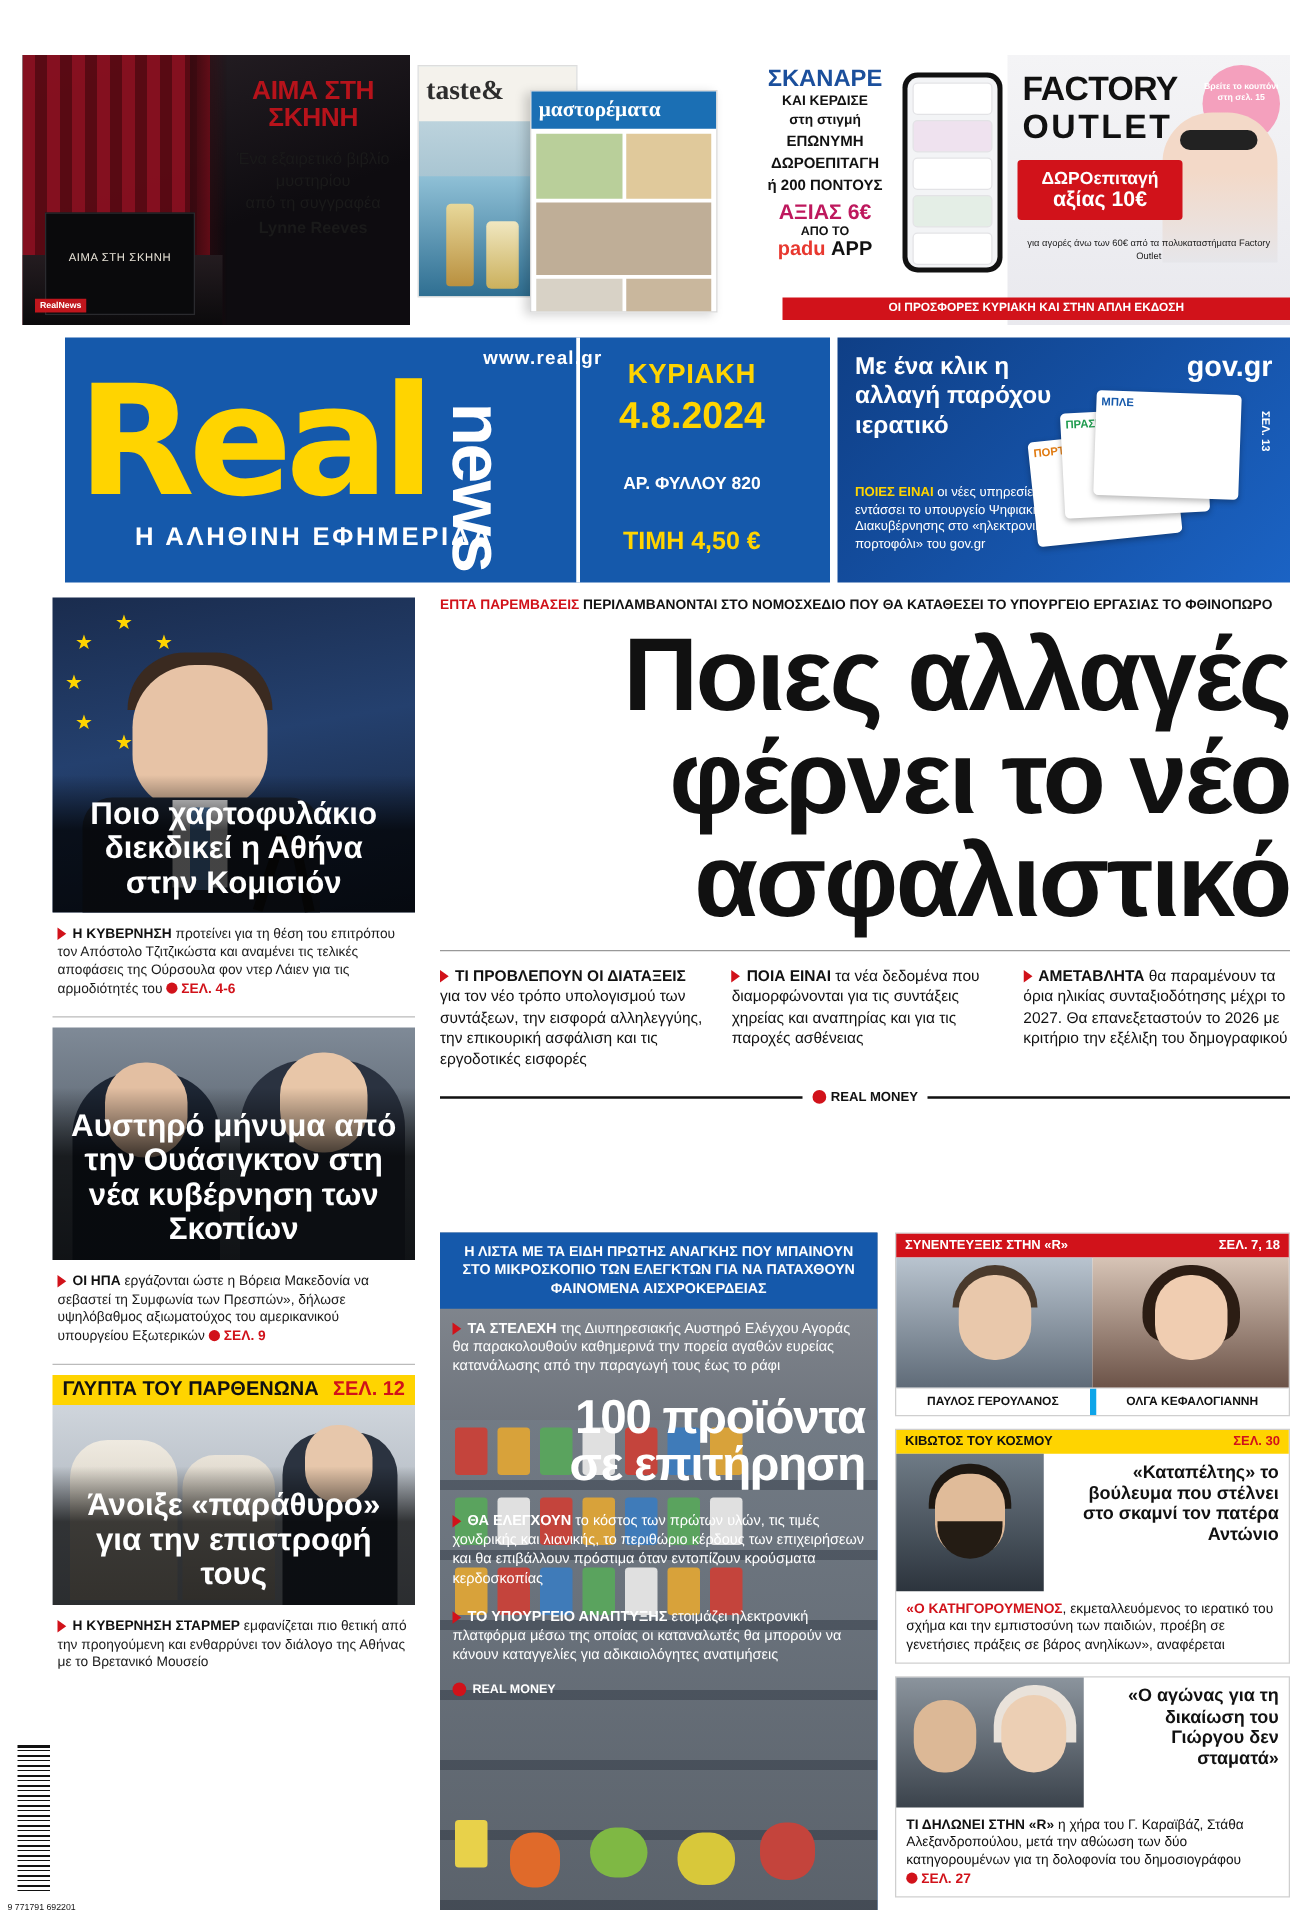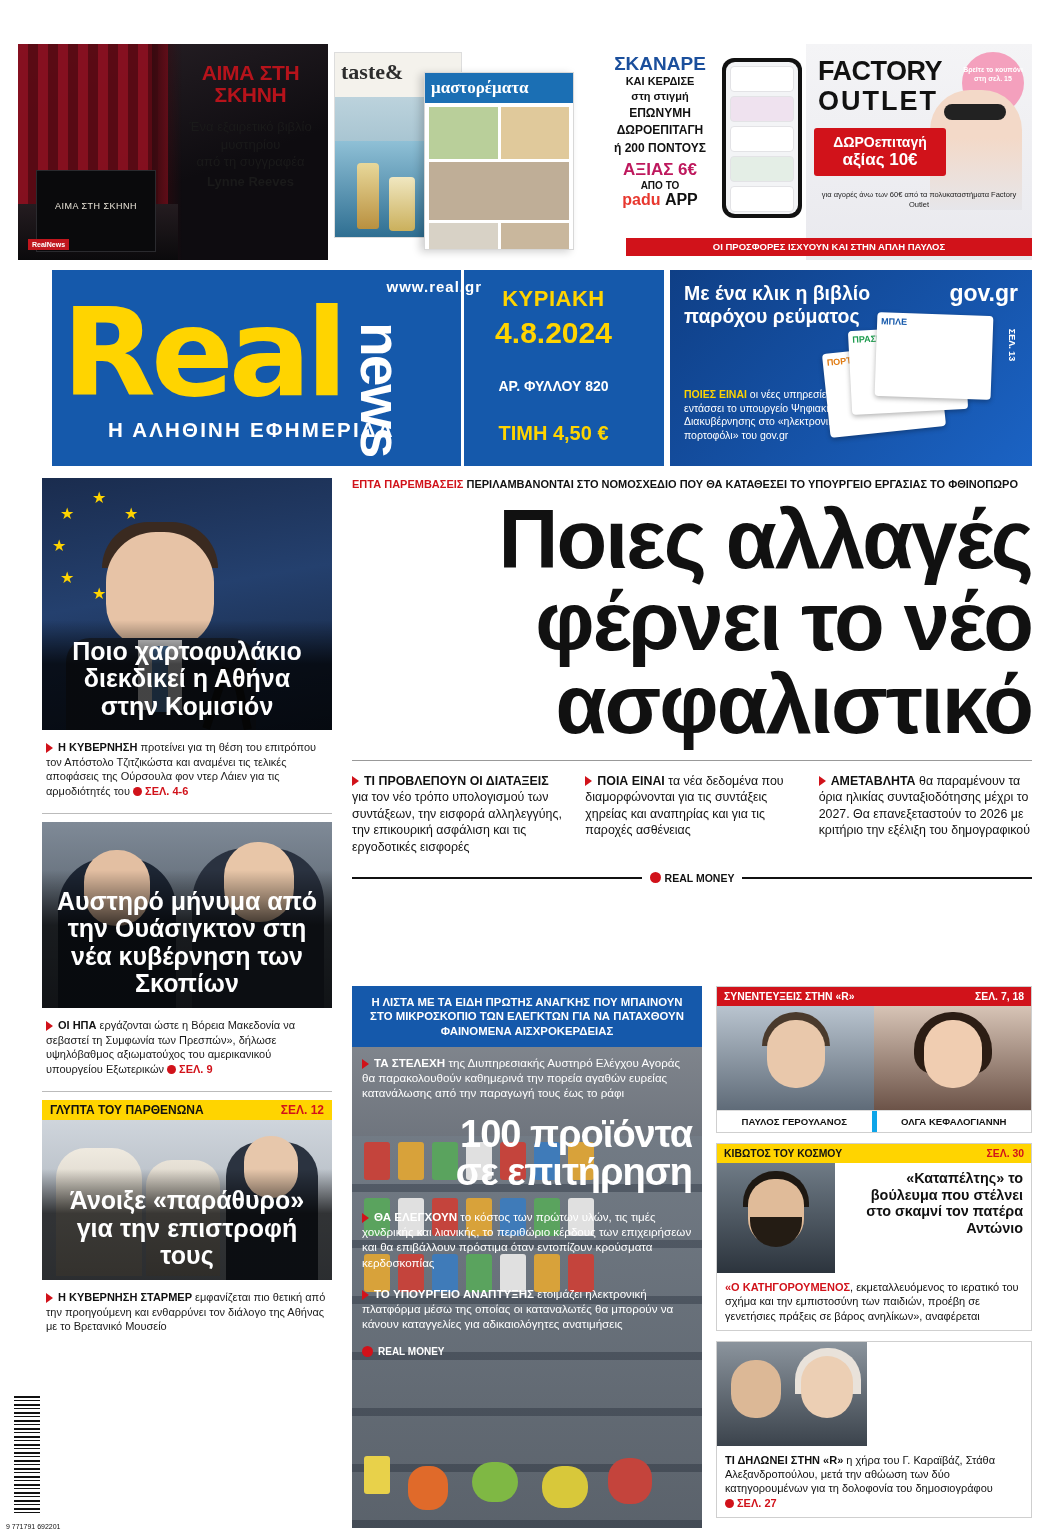--- a/index.html
+++ b/index.html
@@ -126,21 +126,21 @@
   .p2 .m1 { position:absolute; left:16px; top:36px; width:118px; height:150px; background:#1d2634; border-radius:50px 50px 0 0; }
   .p2 .m1f { position:absolute; left:42px; top:28px; width:66px; height:76px; background:#e3bfa2; border-radius:32px; }
   .p2 .m2 { position:absolute; left:150px; top:26px; width:132px; height:160px; background:#2a3240; border-radius:54px 54px 0 0; }
   .p2 .m2f { position:absolute; left:182px; top:20px; width:70px; height:80px; background:#e8c6a8; border-radius:34px; }
 
   .p3 { height:160px; background:linear-gradient(180deg,#cfd5dc,#9ba3ac); }
   .p3 .stat { position:absolute; left:14px; top:28px; width:86px; height:128px; background:linear-gradient(180deg,#efeae0,#b9b2a4); border-radius:30px 30px 0 0; }
   .p3 .stat2 { position:absolute; left:104px; top:40px; width:74px; height:116px; background:linear-gradient(180deg,#e9e3d8,#aaa396); border-radius:26px 26px 0 0; }
   .p3 .man { position:absolute; right:14px; top:22px; width:92px; height:138px; background:#2b3340; border-radius:34px 34px 0 0; }
   .p3 .manf { position:absolute; right:34px; top:16px; width:54px; height:62px; background:#e7c7ab; border-radius:26px; }
-  .kicker { background:#ffd400; color:#111; font-size:12px; font-weight:bold; padding:3px 8px; display:flex; justify-content:space-between; align-items:center; }
+  .kicker { background:#ffd400; color:#111; font-size:16px; font-weight:bold; padding:3px 8px; display:flex; justify-content:space-between; align-items:center; }
   .kicker .sel { color:#d1121a; }
 
   
   .main { position:absolute; left:352px; top:478px; width:680px; }
   .eyebrow { font-size:11px; line-height:1.2; font-weight:bold; color:#111; }
   .eyebrow .red { color:#d1121a; }
   .headline { font-size:83px; font-weight:bold; line-height:.99; letter-spacing:-2px; text-align:right; margin-top:8px; color:#111; }
   .hl-rule { border-top:1px solid #999; margin:14px 0 12px; }
   .three { display:flex; gap:20px; }
   .three .col { flex:1; font-size:12.4px; line-height:1.34; }
@@ -278,37 +278,37 @@
       <div class="burst">Βρείτε το κουπόνι στη σελ. 15</div>
       <div class="woman"></div>
       <div class="red">
         <div class="a">ΔΩΡΟεπιταγή</div>
         <div class="b">αξίας 10€</div>
       </div>
       <div class="fine">για αγορές άνω των 60€ από τα πολυκαταστήματα Factory Outlet</div>
     </div>
   </div>
 
-  <div class="offers-bar">ΟΙ ΠΡΟΣΦΟΡΕΣ ΙΣΧΥΟΥΝ ΚΑΙ ΣΤΗΝ ΑΠΛΗ ΠΑΥΛΟΣ</div>
+  <div class="offers-bar">ΟΙ ΠΡΟΣΦΟΡΕΣ ΚΥΡΙΑΚΗ ΚΑΙ ΣΤΗΝ ΑΠΛΗ ΕΚΔΟΣΗ</div>
 
   <div class="masthead">
     <div class="mh-url">www.real.gr</div>
     <div class="mh-real">Real</div>
     <div class="mh-news">news</div>
     <div class="mh-sub">Η ΑΛΗΘΙΝΗ ΕΦΗΜΕΡΙΔΑ</div>
     <div class="mh-right">
       <div class="mh-day">ΚΥΡΙΑΚΗ</div>
       <div class="mh-date">4.8.2024</div>
       <div class="mh-issue">ΑΡ. ΦΥΛΛΟΥ 820</div>
       <div class="mh-price">ΤΙΜΗ 4,50 €</div>
     </div>
   </div>
 
   <div class="gov">
-    <div class="t">Με ένα κλικ η βιβλίο παρόχου ρεύματος</div>
+    <div class="t">Με ένα κλικ η αλλαγή παρόχου ιερατικό</div>
     <div class="b"><span class="hl">ΠΟΙΕΣ ΕΙΝΑΙ</span>
       <span>οι νέες υπηρεσίες που εντάσσει το υπουργείο Ψηφιακής Διακυβέρνησης στο «ηλεκτρονικό πορτοφόλι» του gov.gr</span></div>
     <div class="logo">gov.gr</div>
     <div class="cards">
       <div class="card c1">
           <div class="tag">ΠΟΡΤΟΚΑΛΙ</div>
         </div>
       <div class="card c2">
           <div class="tag">ΠΡΑΣΙΝΟ</div>
         </div>
@@ -503,20 +503,21 @@
         </div>
       </div>
 
       <div class="bbox">
         <div class="story story2">
           <div class="ph2">
               <div class="hA"></div>
               <div class="wA"></div>
               <div class="hB"></div>
             </div>
+          <div class="tx">«Ο αγώνας για τη δικαίωση του Γιώργου δεν σταματά»</div>
         </div>
         <div class="cap">
           <b>ΤΙ ΔΗΛΩΝΕΙ ΣΤΗΝ «R»</b><span> η χήρα του Γ. Καραϊβάζ, Στάθα Αλεξανδροπούλου, μετά την αθώωση των δύο κατηγορουμένων για τη δολοφονία του δημοσιογράφου</span>
           <span class="sel-badge"><span class="sel-dot"></span><span>ΣΕΛ. 27</span></span>
         </div>
       </div>
 
     </div>
   </div>
 

